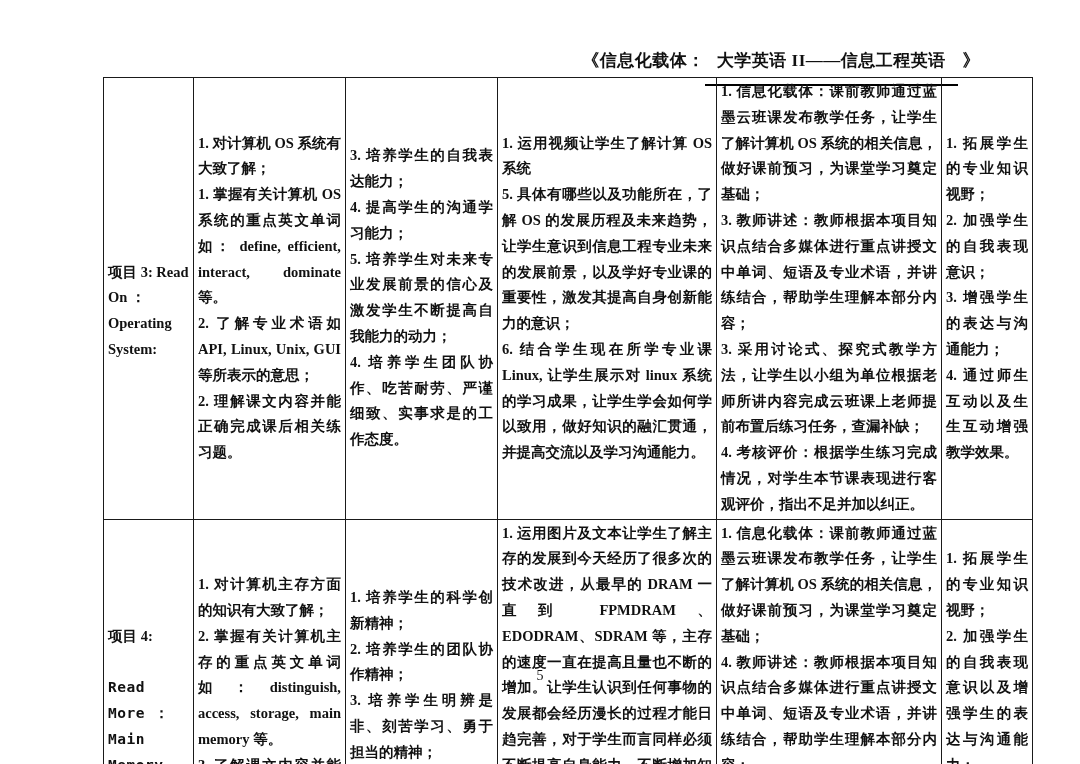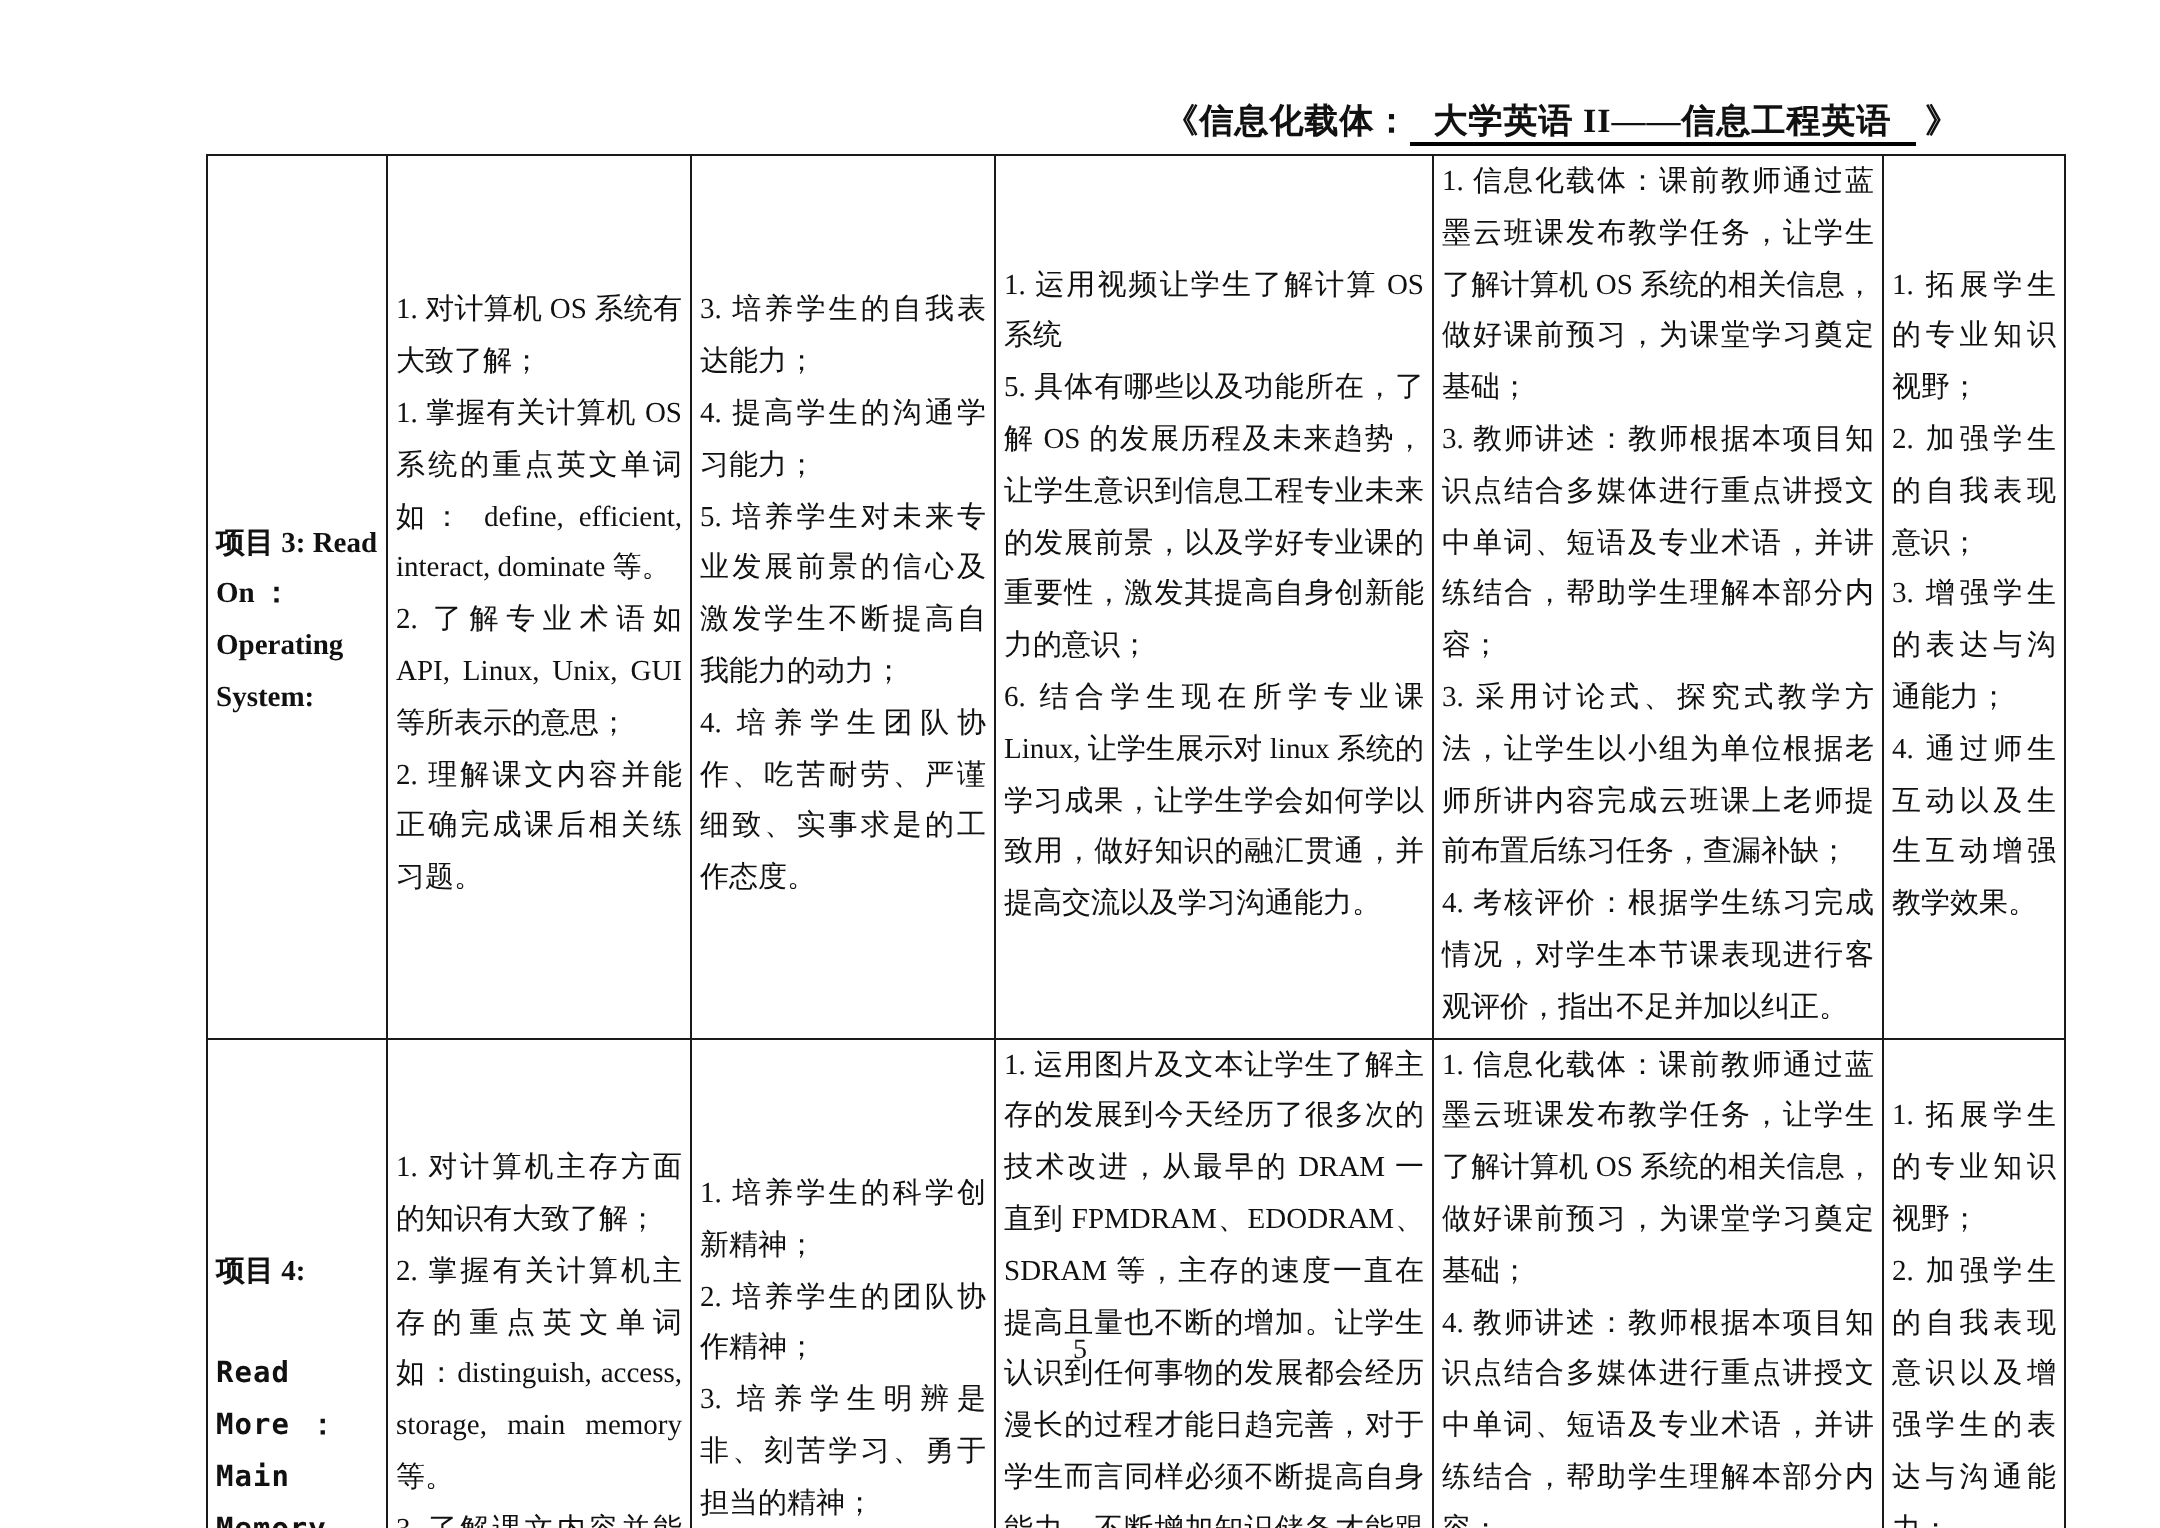--- a/index.html
+++ b/index.html
@@ -13,38 +13,39 @@
   }
   
   .doc-header{
     position:absolute;top:49px;right:100px;
     font-size:17px;font-weight:700;
     white-space:nowrap;
     letter-spacing:0.5px;
   }
   .doc-header .u{
     border-bottom:2px solid #000;
-    padding:0 12px 1px 12px;
+    padding:0 12px 14px 12px;
   }
   
   table.grid{
     position:absolute;left:103px;top:77px;
     border-collapse:collapse;
     table-layout:fixed;
     width:929px;
   }
   table.grid td{
     border:1px solid #1a1a1a;
     vertical-align:middle;
     padding:1px 4px;
     font-size:14.5px;
     line-height:1.78;
     text-align:justify;
     white-space:pre-line;
     overflow:hidden;
+    font-weight:bold;
   }
   tr.r1{height:328px;}
   tr.r2{height:259px;}
   td.c-proj{
     text-align:center;
     font-weight:700;
     font-size:15.5px;
     line-height:2.3;
     padding:0 2px;
     white-space:pre-line;

